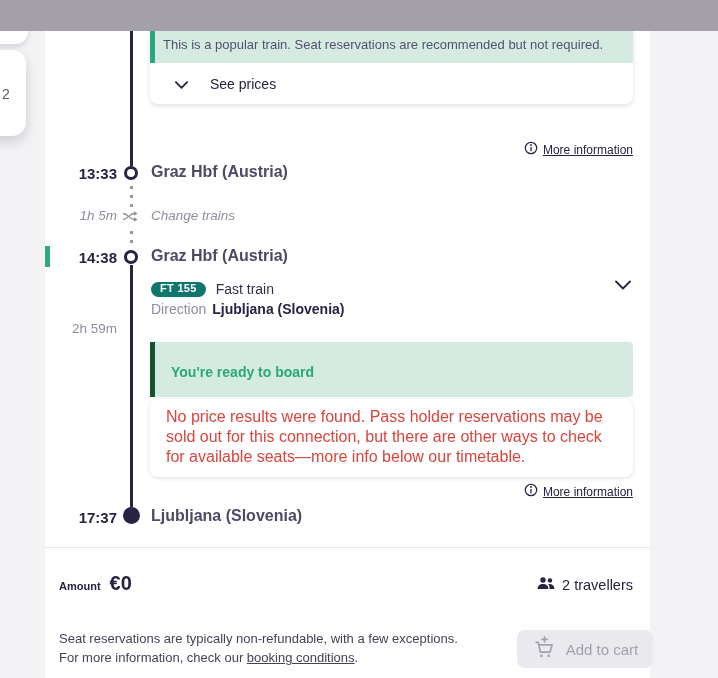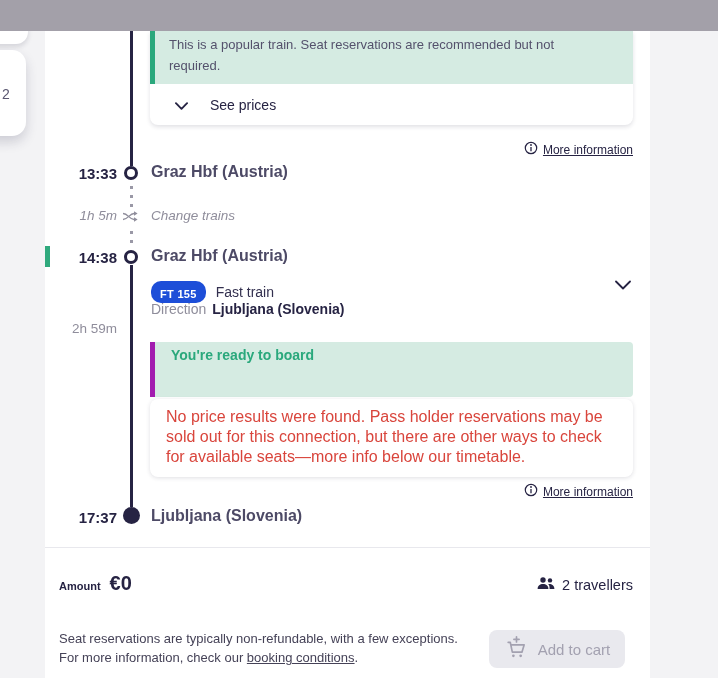--- a/index.html
+++ b/index.html
@@ -30,21 +30,21 @@
   .tl-circle { position:absolute; left:79px; width:14px; height:14px; border:3px solid #262343;
     border-radius:50%; background:#fff; }
   .c1 { top:135px; } .c2 { top:219px; }
   .tl-circle-filled { position:absolute; left:78px; top:476px; width:17px; height:17px;
     border-radius:50%; background:#262343; }
   .accent-bar { position:absolute; left:0; top:215px; width:5px; height:21px; background:#2fa97d; }
 
   
   .card1 { position:absolute; left:105px; top:0; width:483px; border-radius:0 0 8px 8px;
     background:#fff; box-shadow:0 2px 4px rgba(40,40,70,.14); }
-  .notice { background:#d5ebe2; border-left:5px solid #2aa87c; padding:3px 24px 8px 14px;
+  .notice { background:#d5ebe2; border-left:5px solid #2aa87c; padding:3px 24px 8px 8px;
     font-size:13px; line-height:21px; color:#54516c; }
   .see-prices { height:41px; display:flex; align-items:center; gap:22px; padding-left:25px;
     font-size:14px; color:#262343; cursor:pointer; }
 
   .more-info { position:absolute; right:17px; display:flex; align-items:center; gap:5px;
     font-size:12px; color:#262343; cursor:pointer; }
   .more-info .lbl { text-decoration:underline; }
   .mi1 { top:110px; } .mi2 { top:452px; }
 
   
@@ -56,49 +56,49 @@
   .time3 { top:478px; } .station3 { top:476px; }
 
   .t-dur { position:absolute; left:0; width:72px; text-align:right; font-size:13.5px; color:#8f8d9b; }
   .dur-transfer { top:177px; font-style:italic; }
   .dur-seg { top:244px;margin-top:46px; }
   .transfer-label { position:absolute; left:106px; top:177px; font-style:italic;
     font-size:13.5px; color:#8f8d9b; }
   .shuffle-wrap { position:absolute; left:77px; top:177px; background:#fff; padding:1px 0; }
 
   .train-line1 { position:absolute; left:106px; top:250px; display:flex; align-items:center; gap:10px; }
-  .train-badge { background:#1d4ed8; color:#fff; font-size:11px; font-weight:bold;
-    padding:7px 9px 3px; border-radius:10px; letter-spacing:.3px; }
+  .train-badge { background:#0f766e; color:#fff; font-size:11px; font-weight:bold;
+    padding:0 9px 3px; border-radius:10px; letter-spacing:.3px; }
   .train-type { font-size:14px; color:#33304f; }
   .train-line2 { position:absolute; left:106px; top:270px; font-size:14px; color:#8f8d9b; }
   .train-line2 b { color:#262343; margin-left:6px; }
   .expand-chevron { position:absolute; left:570px; top:245px; cursor:pointer; }
 
   .ready-box { position:absolute; left:105px; top:311px; width:483px; height:55px;
-    background:#d5ebe2; border-left:5px solid #a21caf; border-radius:0 4px 4px 0;
-    padding:3px 16px; }
+    background:#d5ebe2; border-left:5px solid #14532d; border-radius:0 4px 4px 0;
+    padding:20px 16px; }
   .ready-title { font-size:14px; font-weight:bold; color:#2aa87c; line-height:20px; }
   .ready-text { font-size:13.5px; color:#54516c; line-height:22px; }
 
   .alert-box { position:absolute; left:105px; top:368px; width:483px; background:#fff;
     border-radius:8px; box-shadow:0 1px 4px rgba(40,40,70,.15); padding:8px 16px 10px; }
   .alert-text { font-size:16px; line-height:20px; color:#d9453c; }
 
   .divider { position:absolute; left:0; top:516px; width:605px; height:1px; background:#e8e8ed; }
 
   .amount-row { position:absolute; left:14px; top:541px; display:flex; align-items:baseline; gap:9px; }
   .amount-label { font-size:11px; font-weight:bold; color:#262343; }
   .amount-value { font-size:20px; font-weight:bold; color:#262343; }
   .travellers { position:absolute; right:17px; top:546px; display:flex; align-items:center;
     gap:7px; font-size:14.5px; color:#262343; }
 
   .conditions { position:absolute; left:14px; top:598px; font-size:13px; line-height:19px; color:#454257; }
   .conditions a { color:#454257; text-decoration:underline; cursor:pointer; }
 
-  .add-cart-btn { position:absolute; left:444px; top:599px; width:136px; height:38px;
+  .add-cart-btn { position:absolute; left:472px; top:599px; width:136px; height:38px;
     background:#e9e9ee; border:none; border-radius:8px; display:flex; align-items:center;
     justify-content:center; gap:9px; font-family:"Liberation Sans",sans-serif;
     font-size:15px; color:#a3a1b0; cursor:pointer; }
 </style>
 </head>
 <body>
 
 <div class="page">
   <div class="topbar"></div>
 

